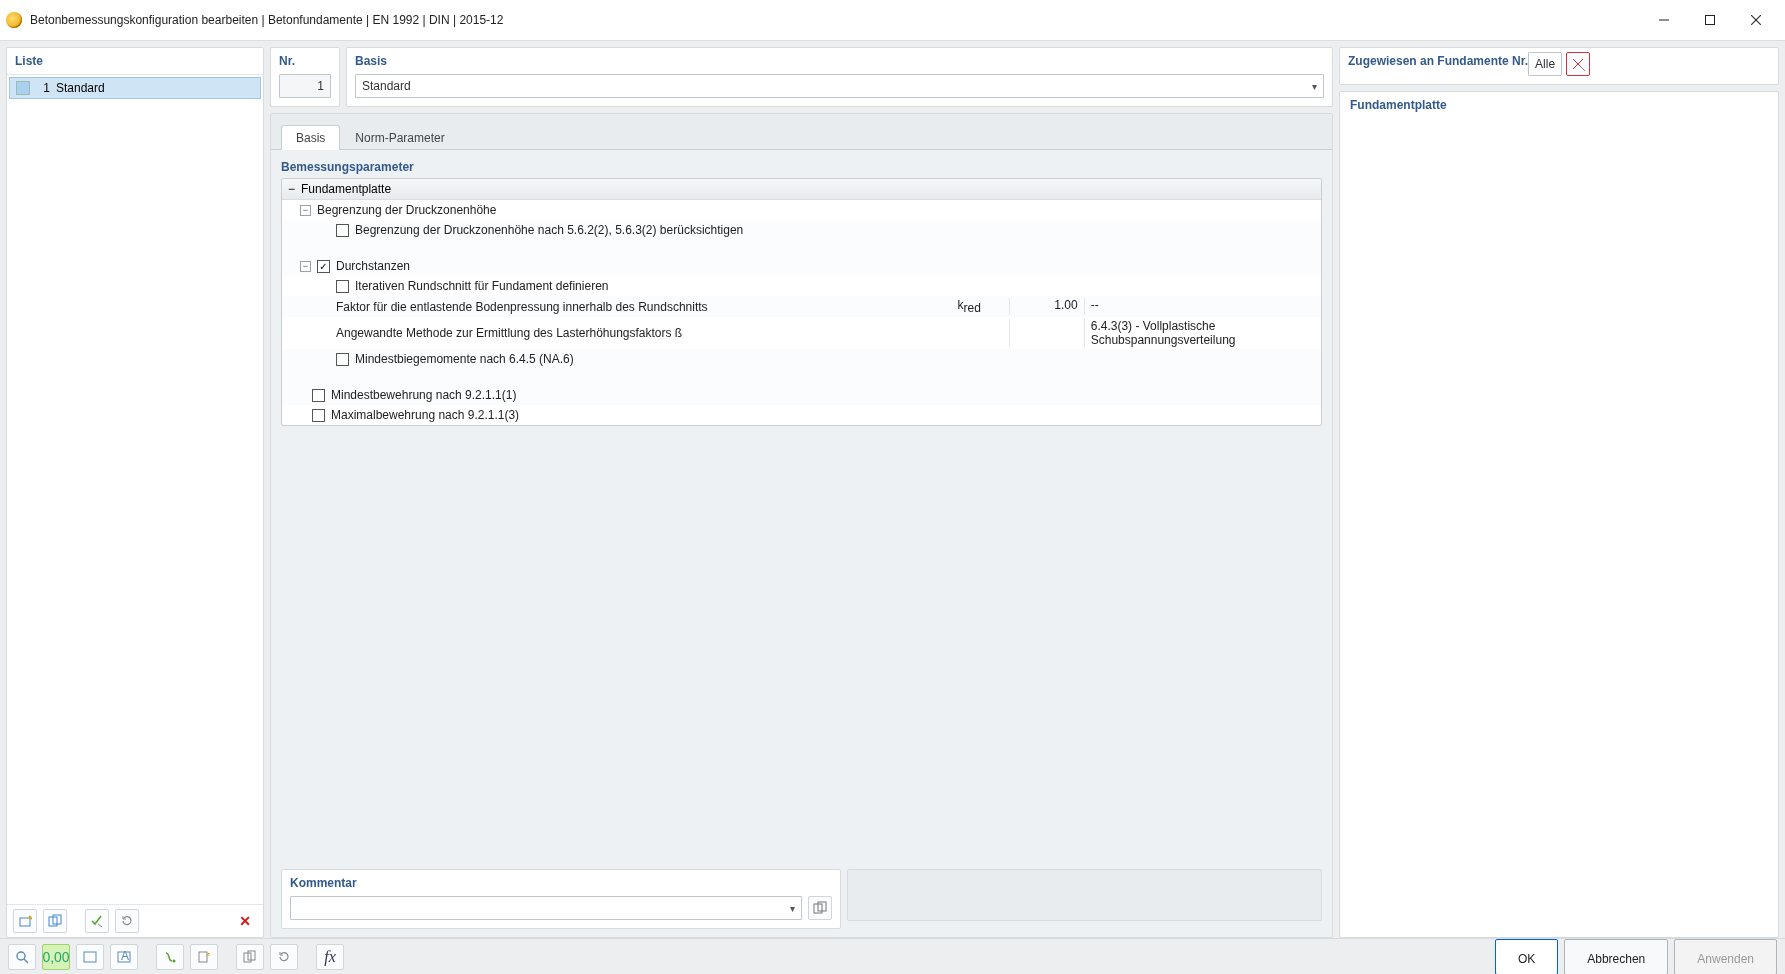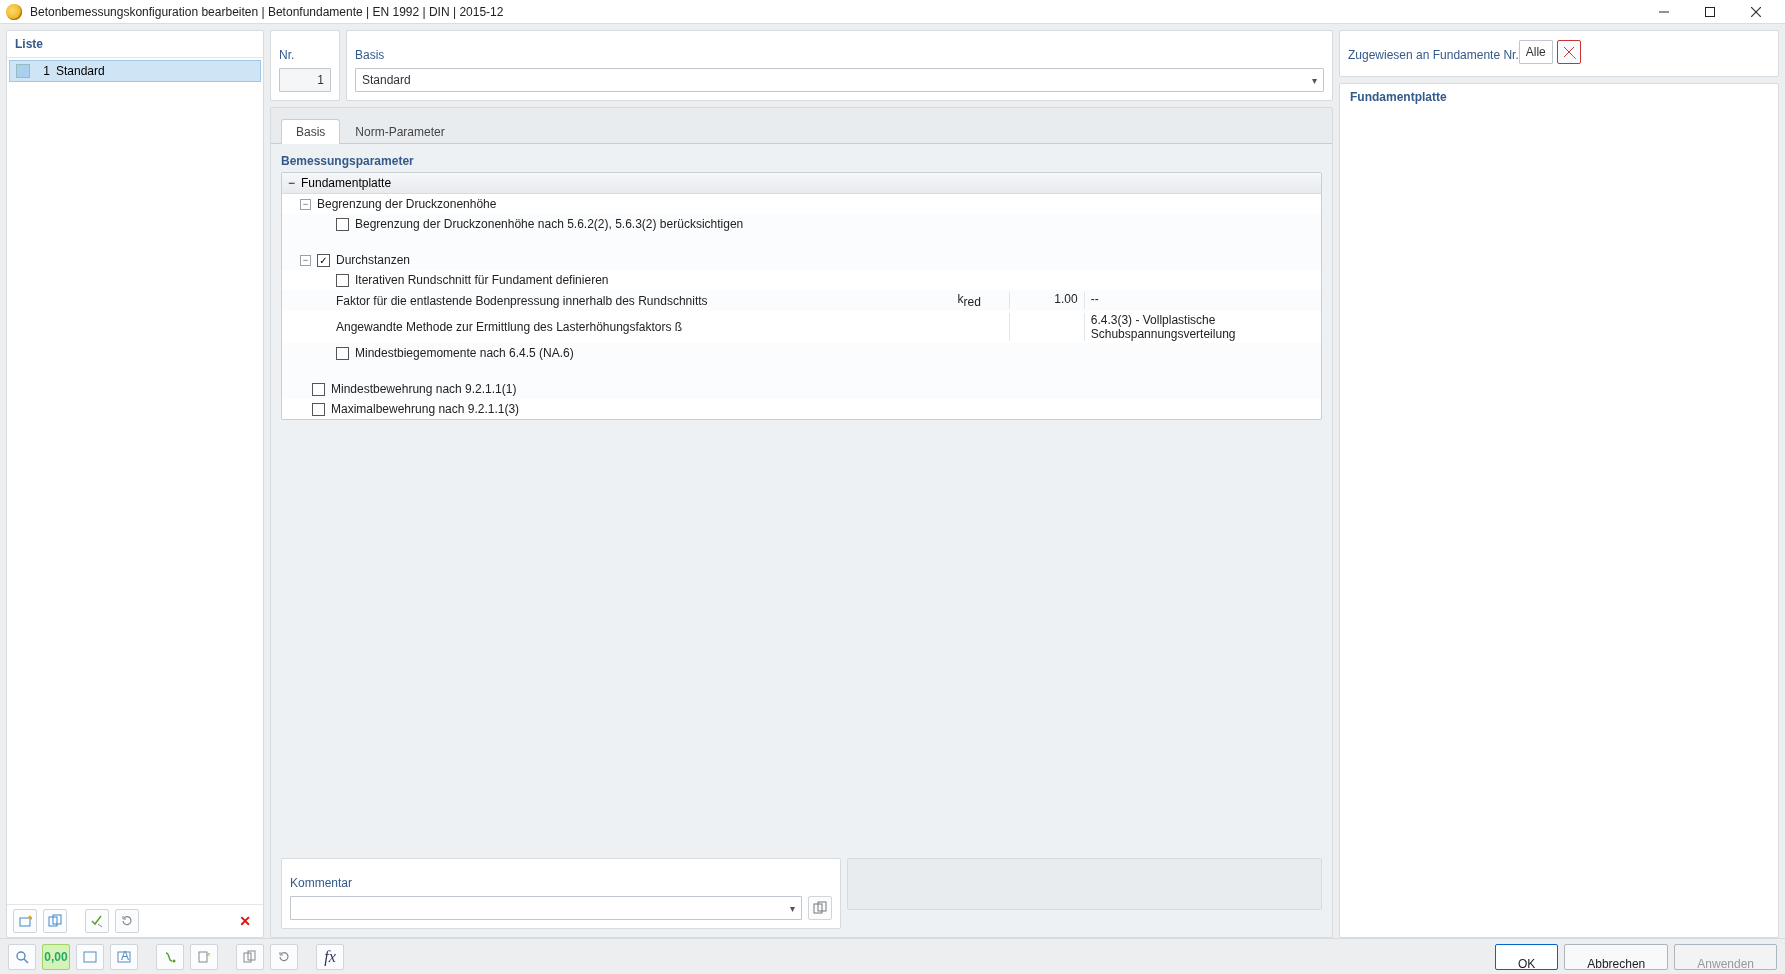--- a/index.html
+++ b/index.html
@@ -1,17 +1,17 @@
 <!DOCTYPE html>
 <html><head>
 <meta charset="utf-8">
 <style>
 * { margin:0; padding:0; box-sizing:border-box; font-family:"Segoe UI",Tahoma,Arial,sans-serif; font-size:12px; }
 body { background:#f5f5f5; width:1785px; height:974px; overflow:hidden; position:relative; display:flex; flex-direction:column;}
-.titbar { height:24px; background:#fff; display:flex; align-items:center; padding:0 6px; border-bottom:1px solid #ddd; }
+.titbar { height:41px; background:#fff; display:flex; align-items:center; padding:0 6px; border-bottom:1px solid #ddd; }
 .titbar .icon { width:16px; height:16px; background:radial-gradient(circle at 40% 40%,#ffda6b,#e6a100); border-radius:50%; margin-right:6px; box-shadow:inset -1px -1px 1px #a66900;}
 .titbar .title { flex:1; color:#222; padding-left:2px; }
 .winctl { display:flex; align-items:center; height:30px; }
 .winctl div { width:46px; height:30px; display:flex; align-items:center; justify-content:center; color:#333; }
 
 .workarea { flex:1; display:flex; flex-direction:column; padding:6px 6px 0 6px; gap:6px; background:#eceef0;}
 .top-row { flex:1; display:flex; gap:6px; min-height:0;}
 .panel { background:#fff; border:1px solid #d6dbe0; border-radius:2px; display:flex; flex-direction:column; min-height:0;}
 .panel-hdr { color:#335a8a; font-weight:600; padding:6px 8px; background:#fff; border-bottom:1px solid #e4e7ea;}
 .panel-body { flex:1; overflow:auto; min-height:0;}
@@ -22,21 +22,21 @@
 .list-item .swatch { width:14px; height:14px; background:#a9d0ee; margin-right:6px; border:1px solid #9bb; }
 .list-item .num { width:14px; text-align:right; margin-right:6px; }
 .left-toolbar { display:flex; align-items:center; gap:6px; padding:4px 6px; border-top:1px solid #e4e7ea; }
 .iconbtn { width:24px; height:24px; display:flex; align-items:center; justify-content:center; border:1px solid #d0d5da; background:#fafcfe; border-radius:2px; cursor:pointer;}
 .iconbtn.red { color:#d11; border:none; background:transparent; font-weight:bold; font-size:14px;}
 
 
 .mid-col { flex:1; display:flex; flex-direction:column; gap:6px; min-height:0;}
 .hdr-row { display:flex; gap:6px; }
 .field-wrap { background:#fff; border:1px solid #d6dbe0; border-radius:2px; padding:4px 8px 8px 8px; display:flex; flex-direction:column; }
-.field-label { color:#335a8a; font-weight:400; margin-bottom:4px; padding:2px 0;margin-top:11px;}
+.field-label { color:#335a8a; font-weight:700; margin-bottom:4px; padding:2px 0;}
 .field-wrap.nr { width:70px; }
 .field-wrap.name { flex:1; }
 .input { height:24px; border:1px solid #bfc6cd; padding:0 6px; background:#fff; color:#333; border-radius:1px; width:100%; display:flex; align-items:center;}
 .input.num { text-align:right; background:#f4f6f8; }
 .input.select { justify-content:space-between; }
 .chev { font-size:10px; color:#555; padding-left:4px;}
 
 .main-panel { flex:1; background:linear-gradient(#eef1f4,#eef1f4); border:1px solid #d6dbe0; border-radius:2px; display:flex; flex-direction:column; min-height:0;}
 .tabs { display:flex; padding:10px 10px 0 10px; gap:0; border-bottom:1px solid #c9ced3; background:#e9ecef;text-align:center;}
 .tab { padding:5px 14px; border:1px solid transparent; border-bottom:none; color:#444; cursor:pointer; position:relative; top:1px;}
@@ -73,21 +73,21 @@
 .right-col { width:440px; display:flex; flex-direction:column; gap:6px; }
 .assign-panel { background:#fff; border:1px solid #d6dbe0; border-radius:2px; padding:4px 8px 8px 8px; display:flex; }
 .assign-row { display:flex; gap:4px; align-items:center;}
 .assign-row .input { flex:1; }
 .fund-panel { flex:1; background:#fff; border:1px solid #d6dbe0; border-radius:2px; padding:6px 10px; }
 .fund-panel .hdr { color:#335a8a; font-weight:600;}
 
 
 .bottombar { height:36px; background:#eceef0; display:flex; align-items:center; padding:0 8px; gap:6px; border-top:1px solid #d6dbe0;}
 .bottombar .spacer { flex:1; }
-.btn { height:26px; padding:12px 22px; border:1px solid #aeb6bd; background:#f7f9fb; border-radius:2px; cursor:pointer; color:#222;}
+.btn { height:36px; padding:12px 22px; border:1px solid #aeb6bd; background:#f7f9fb; border-radius:2px; cursor:pointer; color:#222;}
 .btn.ok { border:1.5px solid #0066cc; background:#fff; }
 .btn.disabled { color:#999; background:#f3f3f3;}
 .iconbtn-b { width:28px; height:26px; display:flex; align-items:center; justify-content:center; border:1px solid #d0d5da; background:#fafcfe; border-radius:2px; cursor:pointer;}
 .iconbtn-b.active { background:#d6f2b8; border-color:#9ed36a;}
 svg { display:block;}
 </style>
 </head>
 <body>
 
 <div class="titbar">
@@ -287,21 +287,21 @@
 </div>
 
 <div class="bottombar">
   <div class="iconbtn-b">
       <svg width="14" height="14">
         <circle cx="6" cy="6" r="4" fill="none" stroke="#5a8abd" stroke-width="1.4"></circle>
         <line x1="9" y1="9" x2="13" y2="13" stroke="#5a8abd" stroke-width="1.4"></line>
       </svg>
     </div>
   <div class="iconbtn-b active">
-      <span style="font-size:12px;font-weight:bold;color:#2a6">0,00</span>
+      <span style="font-size:14px;font-weight:normal;color:#2a6">0,00</span>
     </div>
   <div class="iconbtn-b">
       <svg width="14" height="14">
         <rect x="1" y="2" width="12" height="10" fill="none" stroke="#5a8abd"></rect>
       </svg>
     </div>
   <div class="iconbtn-b">
       <svg width="14" height="14">
         <rect x="1" y="2" width="12" height="10" fill="none" stroke="#5a8abd"></rect>
         <text x="4" y="10" font-size="8" fill="#5a8abd">A</text>

